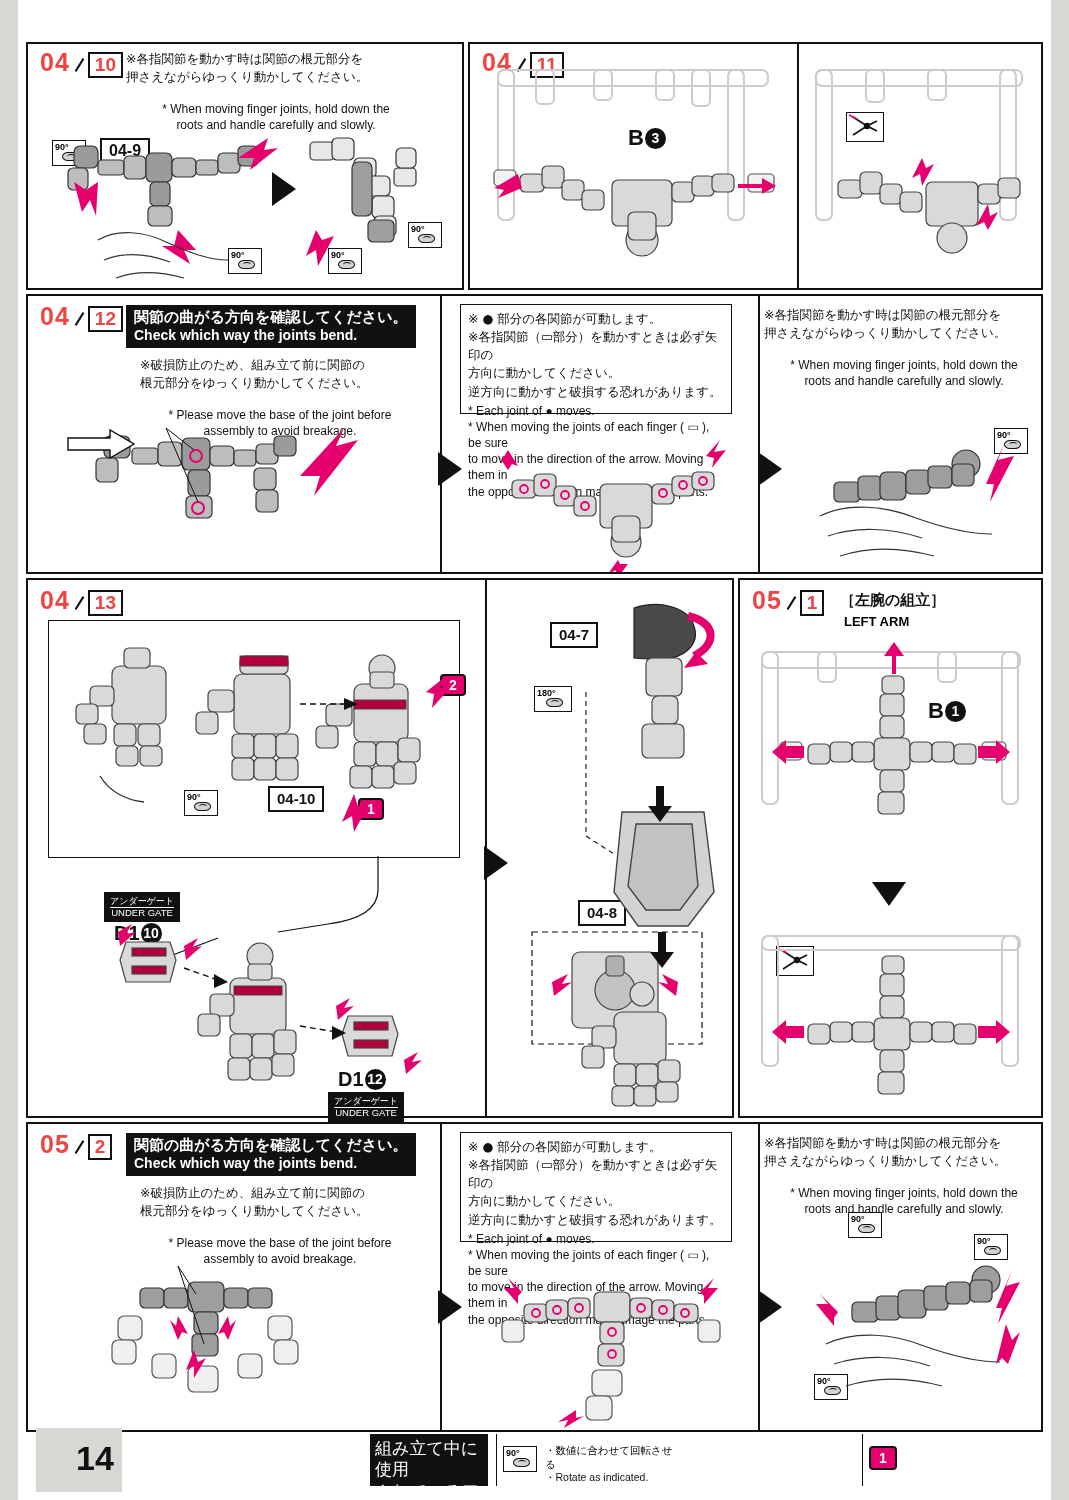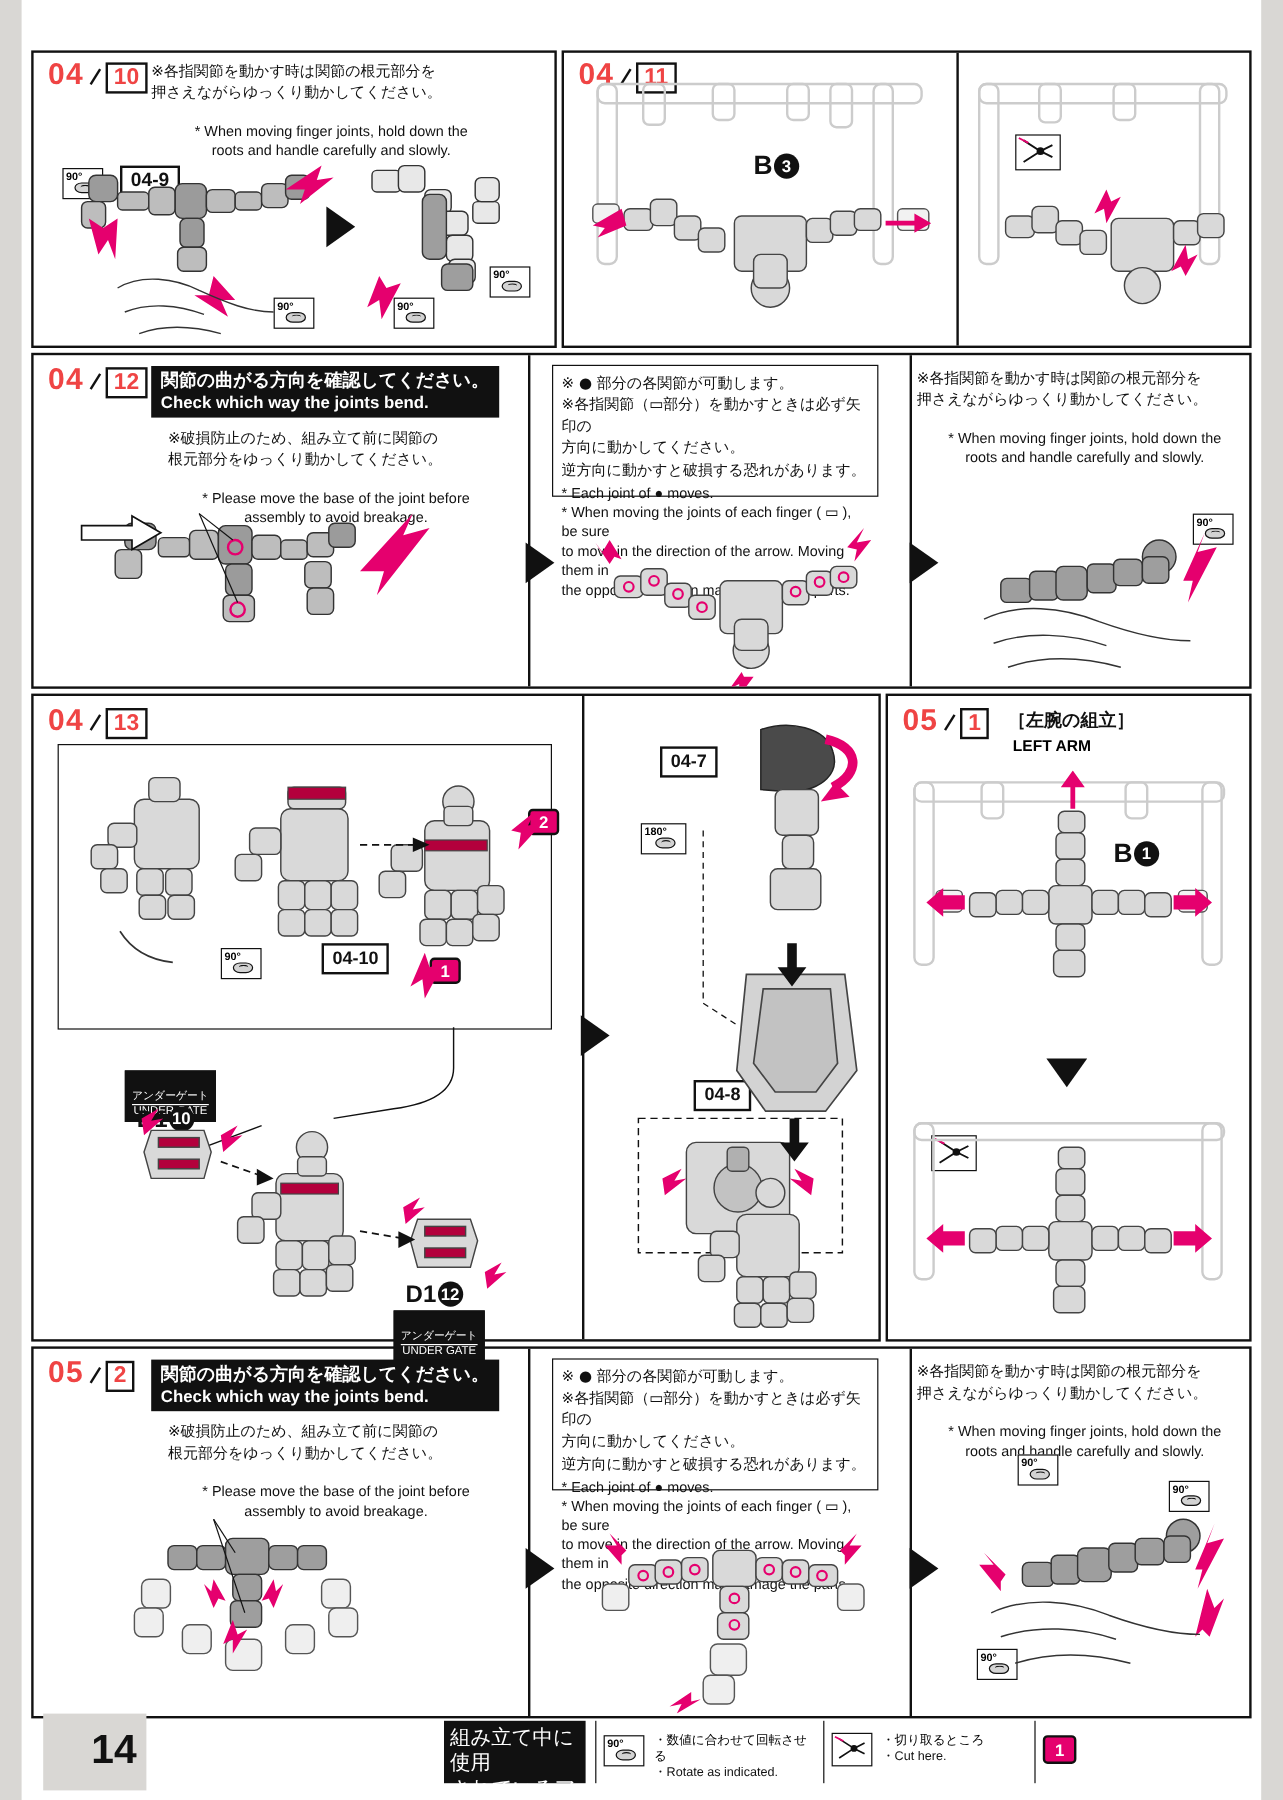--- a/index.html
+++ b/index.html
@@ -67,21 +67,21 @@
   .circnum {
     display:inline-block; width:21px; height:21px; border-radius:50%;
     background:#111; color:#fff; font-size:14px; line-height:21px;
     text-align:center; vertical-align:2px; margin-left:1px;
     font-family:"Liberation Sans", sans-serif;
   }
 
   
   .undergate {
     position:absolute; border:2px solid #111; background:#111; color:#fff;
-    text-align:center; padding:16px 4px 2px 4px;
+    text-align:center; padding:3px 4px 2px 4px;
   }
   .undergate .t1 { font-family:"DejaVu Sans", sans-serif; font-size:9px; display:block; line-height:1.1;}
   .undergate .t2 { font-family:"Liberation Sans", sans-serif; font-size:9.5px; display:block; line-height:1.1; border-top:1px solid #fff;}
 
   
   .roticon { position:absolute; border:1.5px solid #111; background:#fff; width:34px; height:26px; }
   .roticon .deg { position:absolute; left:2px; top:1px; font-size:9px; font-weight:bold; }
   .roticon .dial {
     position:absolute; left:9px; top:11px; width:17px; height:9px;
     border:1.5px solid #111; border-radius:50%/70%;
@@ -862,36 +862,20 @@
       <div class="roticon" style="position:absolute; left:6px; top:12px;">
         <div class="deg">90°</div>
           <div class="dial"></div>
       </div>
       <div style="position:absolute; left:48px; top:10px;">
         <div class="txtjp">・数値に合わせて回転させる</div>
         <div class="txt">・Rotate as indicated.</div>
       </div>
     </div>
 
-    <div class="cell" style="left:316px; width:168px; border-left:1.5px solid #111; padding-left:6px;">
-      <div class="nipbox" style="position:absolute; left:6px; top:10px; width:34px; height:28px;">
-        <svg width="30" height="24" viewBox="0 0 34 26">
-            <g stroke="#111" stroke-width="1.6" fill="none">
-          <path d="M6 4 L20 13 M6 22 L20 13"></path>
-              <path d="M20 13 L30 8 M20 13 L30 18"></path>
-          <circle cx="20" cy="13" r="2.4" fill="#111"></circle>
-            </g>
-          <path d="M2 2 L10 6" stroke="#e5006e" stroke-width="1.6"></path>
-          </svg>
-      </div>
-      <div style="position:absolute; left:48px; top:10px;">
-        <div class="txtjp">・切り取るところ</div>
-        <div class="txt">・Cut here.</div>
-      </div>
-    </div>
 
     <div class="cell" style="left:492px; width:178px; border-left:1.5px solid #111; padding-left:6px;">
       <div style="position:absolute; left:6px; top:12px; width:28px; height:24px; background:#e5006e; border:2px solid #111; border-radius:4px; color:#fff; font-weight:bold; font-size:14px; text-align:center; line-height:21px;">
         <span>1</span>
       </div>
     </div>
   </div>
 
 </div>
 

